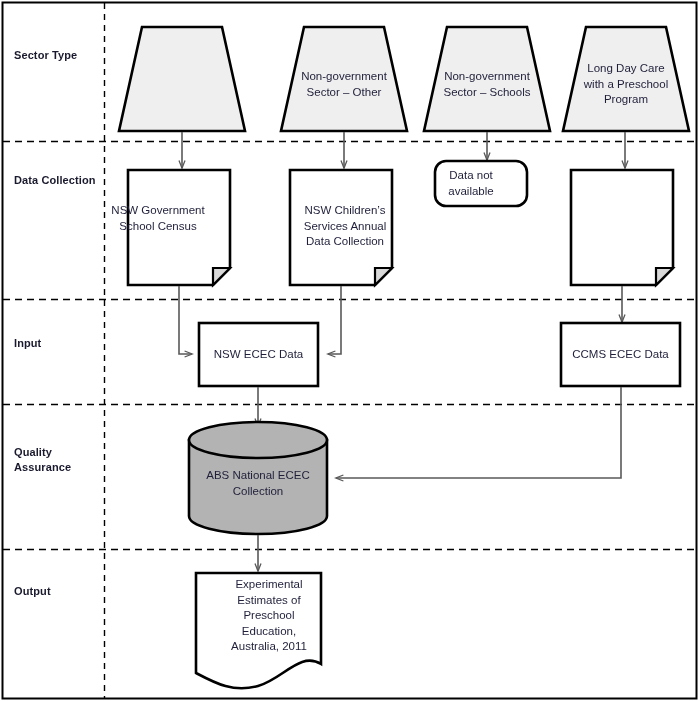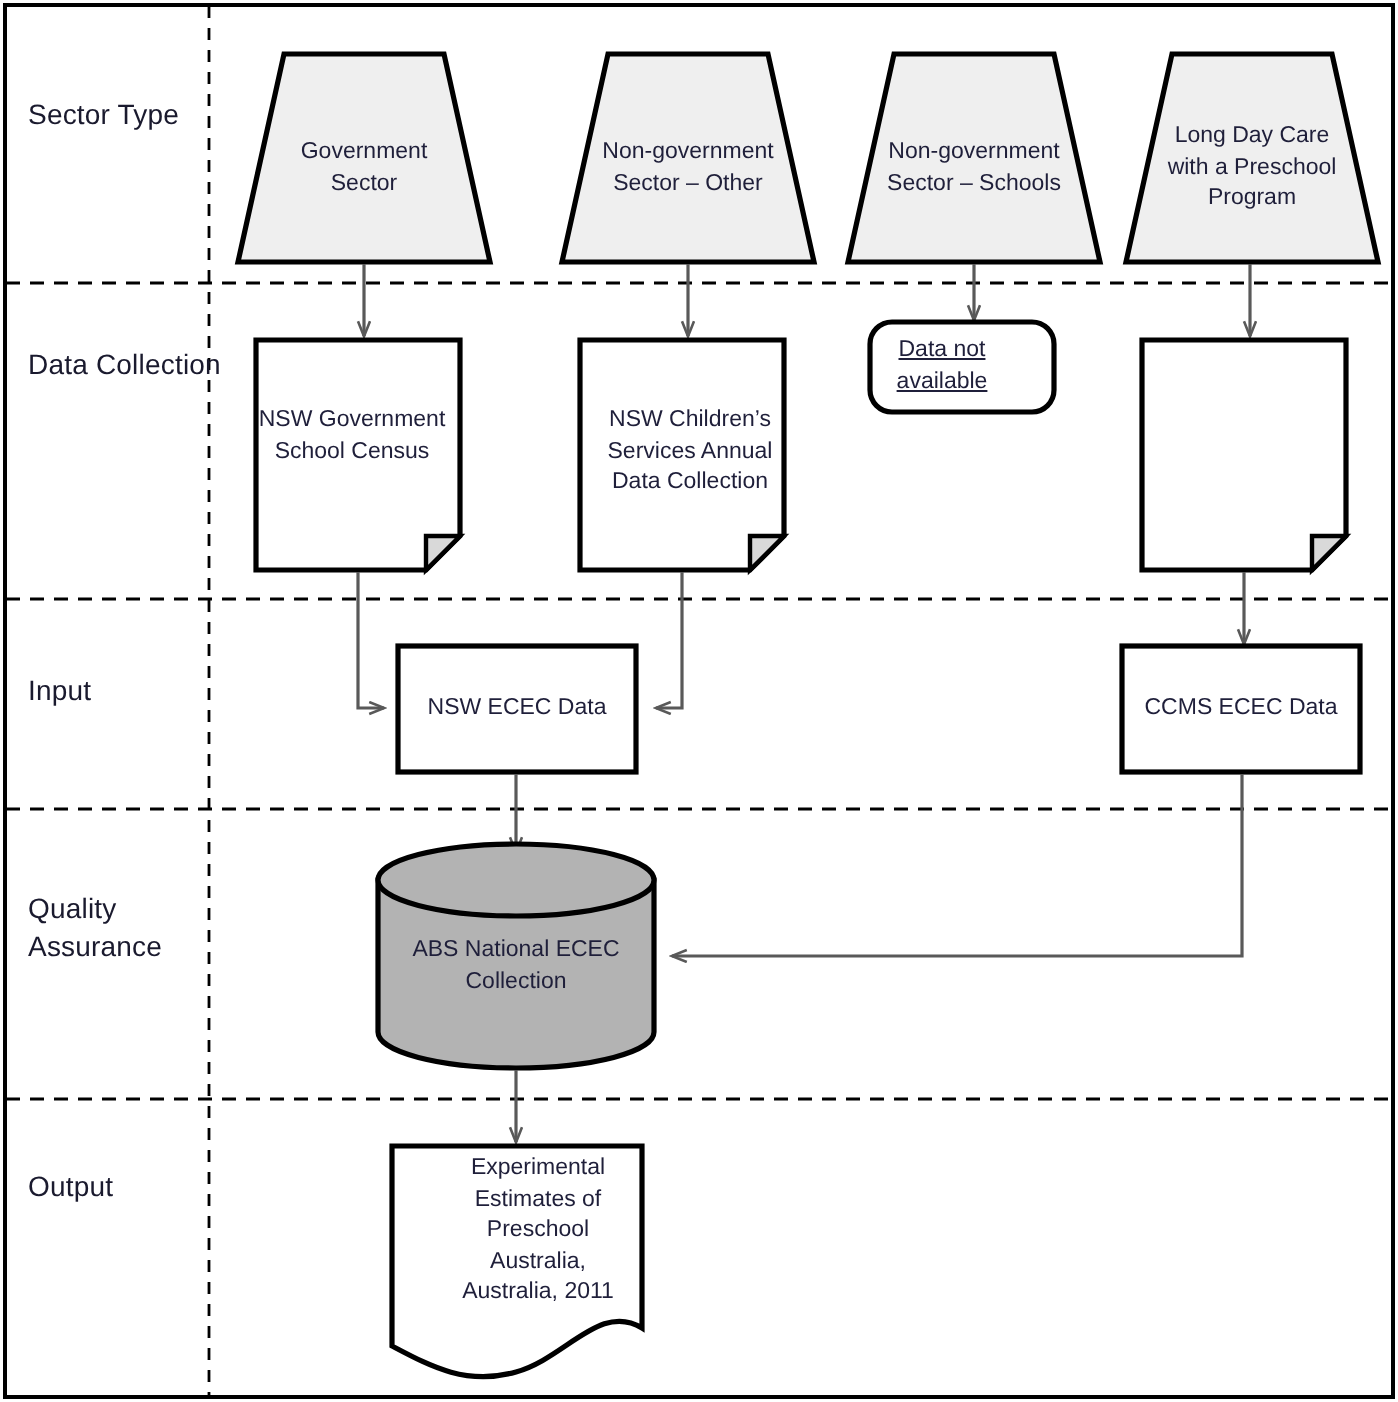--- a/index.html
+++ b/index.html
@@ -15,22 +15,22 @@
     font-family: "Liberation Sans", sans-serif;
     overflow: hidden;
   }
   #diagram-svg {
     position: absolute;
     left: 0;
     top: 0;
   }
   .lane-label {
     position: absolute;
-    font-size: 14px;
-    font-weight: normal;
+    font-size: 11px;
+    font-weight: bold;
     color: #1a1a2e;
     line-height: 1.35;
     letter-spacing: 0.1px;
   }
   .node-text {
     position: absolute;
     text-align: center;
     font-size: 11.5px;
     color: #1f1f3a;
     line-height: 1.35;
@@ -104,68 +104,64 @@
 
   <div class="lane-label" style="left:14px; top:48px;">Sector Type</div>
   <div class="lane-label" style="left:14px; top:173px;">Data Collection</div>
   <div class="lane-label" style="left:14px; top:336px;">Input</div>
   <div class="lane-label" style="left:14px; top:445px;">
     <span>Quality</span><br>
     <span>Assurance</span>
   </div>
   <div class="lane-label" style="left:14px; top:584px;">Output</div>
 
-  <div class="node-text" style="left:119px; top:69px; width:126px;">
-    <span>Government</span><br>
-    <span>Sector</span>
-  </div>
 
   <div class="node-text" style="left:280px; top:69px; width:128px;">
     <span>Non-government</span><br>
     <span>Sector – Other</span>
   </div>
 
   <div class="node-text" style="left:423px; top:69px; width:128px;">
     <span>Non-government</span><br>
     <span>Sector – Schools</span>
   </div>
 
   <div class="node-text" style="left:566px; top:61px; width:120px;">
     <span>Long Day Care</span><br>
     <span>with a Preschool</span><br>
     <span>Program</span>
   </div>
 
-  <div class="node-text" style="left:126px; top:203px; width:100px;">
+  <div class="node-text" style="left:108px; top:203px; width:100px;">
     <span>NSW Government</span><br>
     <span>School Census</span>
   </div>
 
   <div class="node-text" style="left:288px; top:203px; width:114px;">
     <span>NSW Children’s</span><br>
     <span>Services Annual</span><br>
     <span>Data Collection</span>
   </div>
 
-  <div class="node-text" style="left:435px; top:168px; width:72px;text-decoration:underline;">
+  <div class="node-text" style="left:435px; top:168px; width:72px;">
     <span>Data not</span><br>
     <span>available</span>
   </div>
 
 
   <div class="node-text" style="left:199px; top:347px; width:119px;">NSW ECEC Data</div>
 
   <div class="node-text" style="left:561px; top:347px; width:119px;">CCMS ECEC Data</div>
 
   <div class="node-text" style="left:186px; top:468px; width:144px;">
     <span>ABS National ECEC</span><br>
     <span>Collection</span>
   </div>
 
   <div class="node-text" style="left:196px; top:577px; width:146px;">
     <span>Experimental</span><br>
     <span>Estimates of</span><br>
     <span>Preschool</span><br>
-    <span>Australia,</span><br>
+    <span>Education,</span><br>
     <span>Australia, 2011</span>
   </div>
 
 </div>
 
 </body></html>

